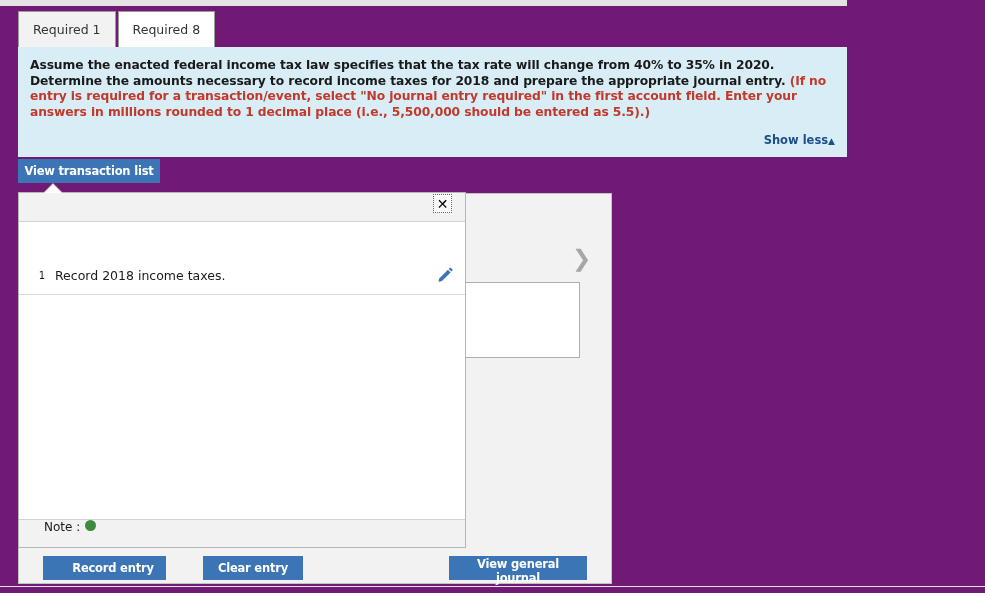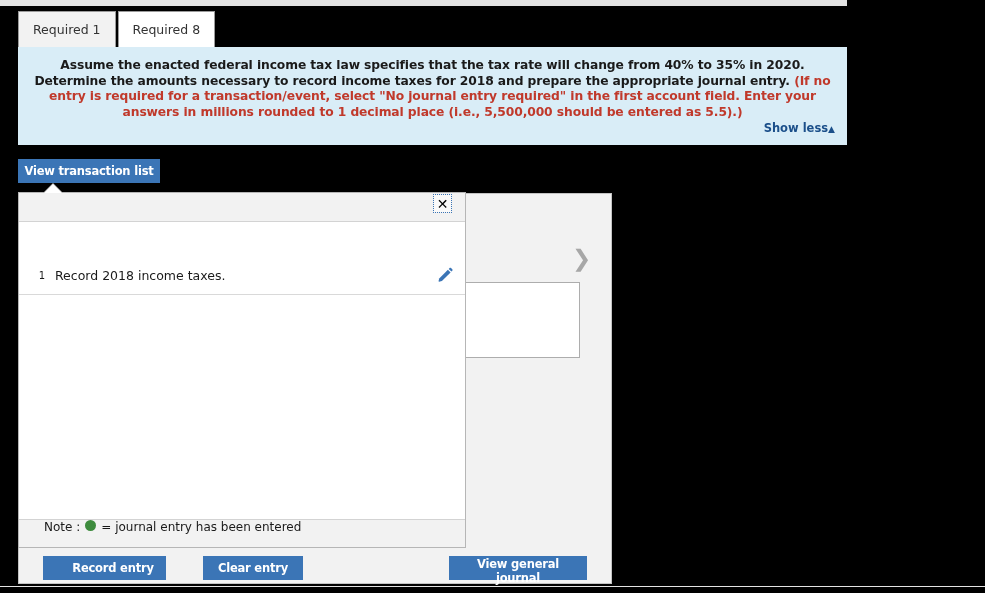--- a/index.html
+++ b/index.html
@@ -6,21 +6,21 @@
     margin: 0;
     padding: 0;
     background: #ffffff;
     font-family: "DejaVu Sans", "Liberation Sans", sans-serif;
   }
   #root {
     position: relative;
     width: 985px;
     height: 593px;
     overflow: hidden;
-    background: #000000;
+    background: #701a75;
   }
 
   
   .top-strip {
     position: absolute;
     left: 0; top: 0;
     width: 847px; height: 6px;
     background: #e3e3e3;
   }
 
@@ -49,25 +49,24 @@
     background: #ffffff;
     border-bottom-color: #ffffff;
   }
   .tab + .tab { margin-left: 2px; }
 
   
   .instr {
     position: absolute;
     left: 18px; top: 47px;
     width: 829px;
-    height: 98px;
+    height: 110px;
     box-sizing: border-box;
     background: #d9edf7;
     padding: 11px 12px 0 12px;
-    text-align: center;
   }
   .instr p {
     margin: 0;
     font-size: 12.3px;
     line-height: 15.5px;
     color: #1a1a1a;
     font-weight: bold;
     letter-spacing: -0.1px;
   }
   .instr .red {
@@ -332,18 +331,17 @@
           <svg width="18" height="18" viewBox="0 0 18 18" aria-hidden="true">
             <path d="M2.5 14.2 L3.2 11.4 L11.9 2.7 L14.6 5.4 L5.9 14.1 L3.1 14.8 Z" fill="#3b75b6"></path>
             <path d="M12.7 1.9 L13.6 1.0 C14.0 0.6 14.6 0.6 15.0 1.0 L16.3 2.3 C16.7 2.7 16.7 3.3 16.3 3.7 L15.4 4.6 Z" fill="#3b75b6"></path>
           </svg>
         </span>
       </div>
     </div>
     <div class="pop-note">
       <span>Note :</span>
       <span class="green-dot"></span>
-      <span>= journal entry has been entered</span>
     </div>
   </div>
 
   <div class="bottom-rule"></div>
 </div>
 
 </body></html>

